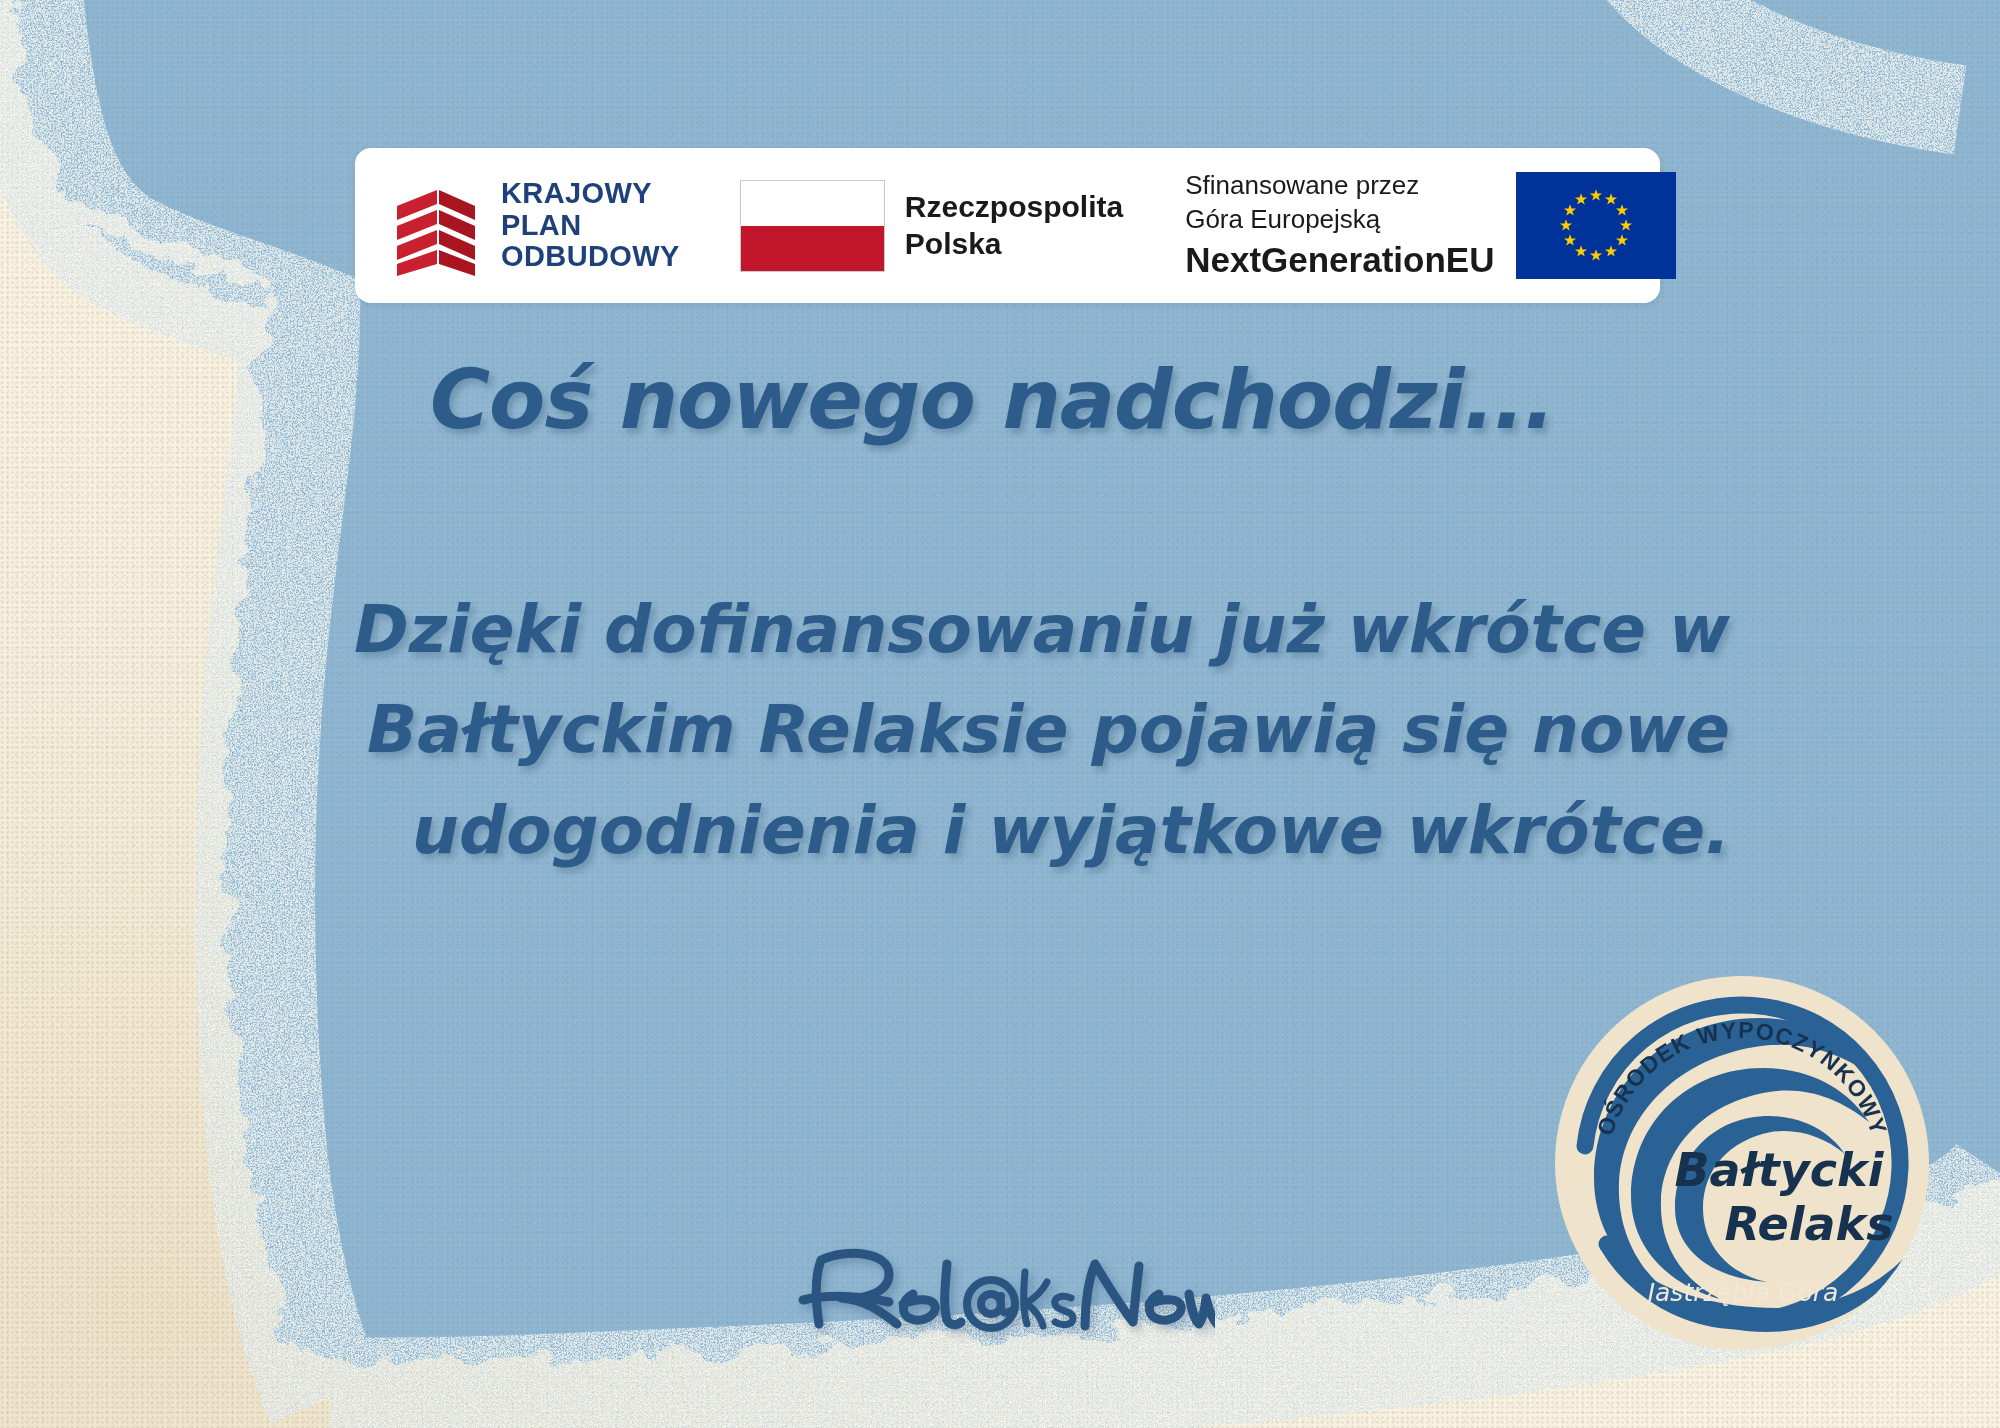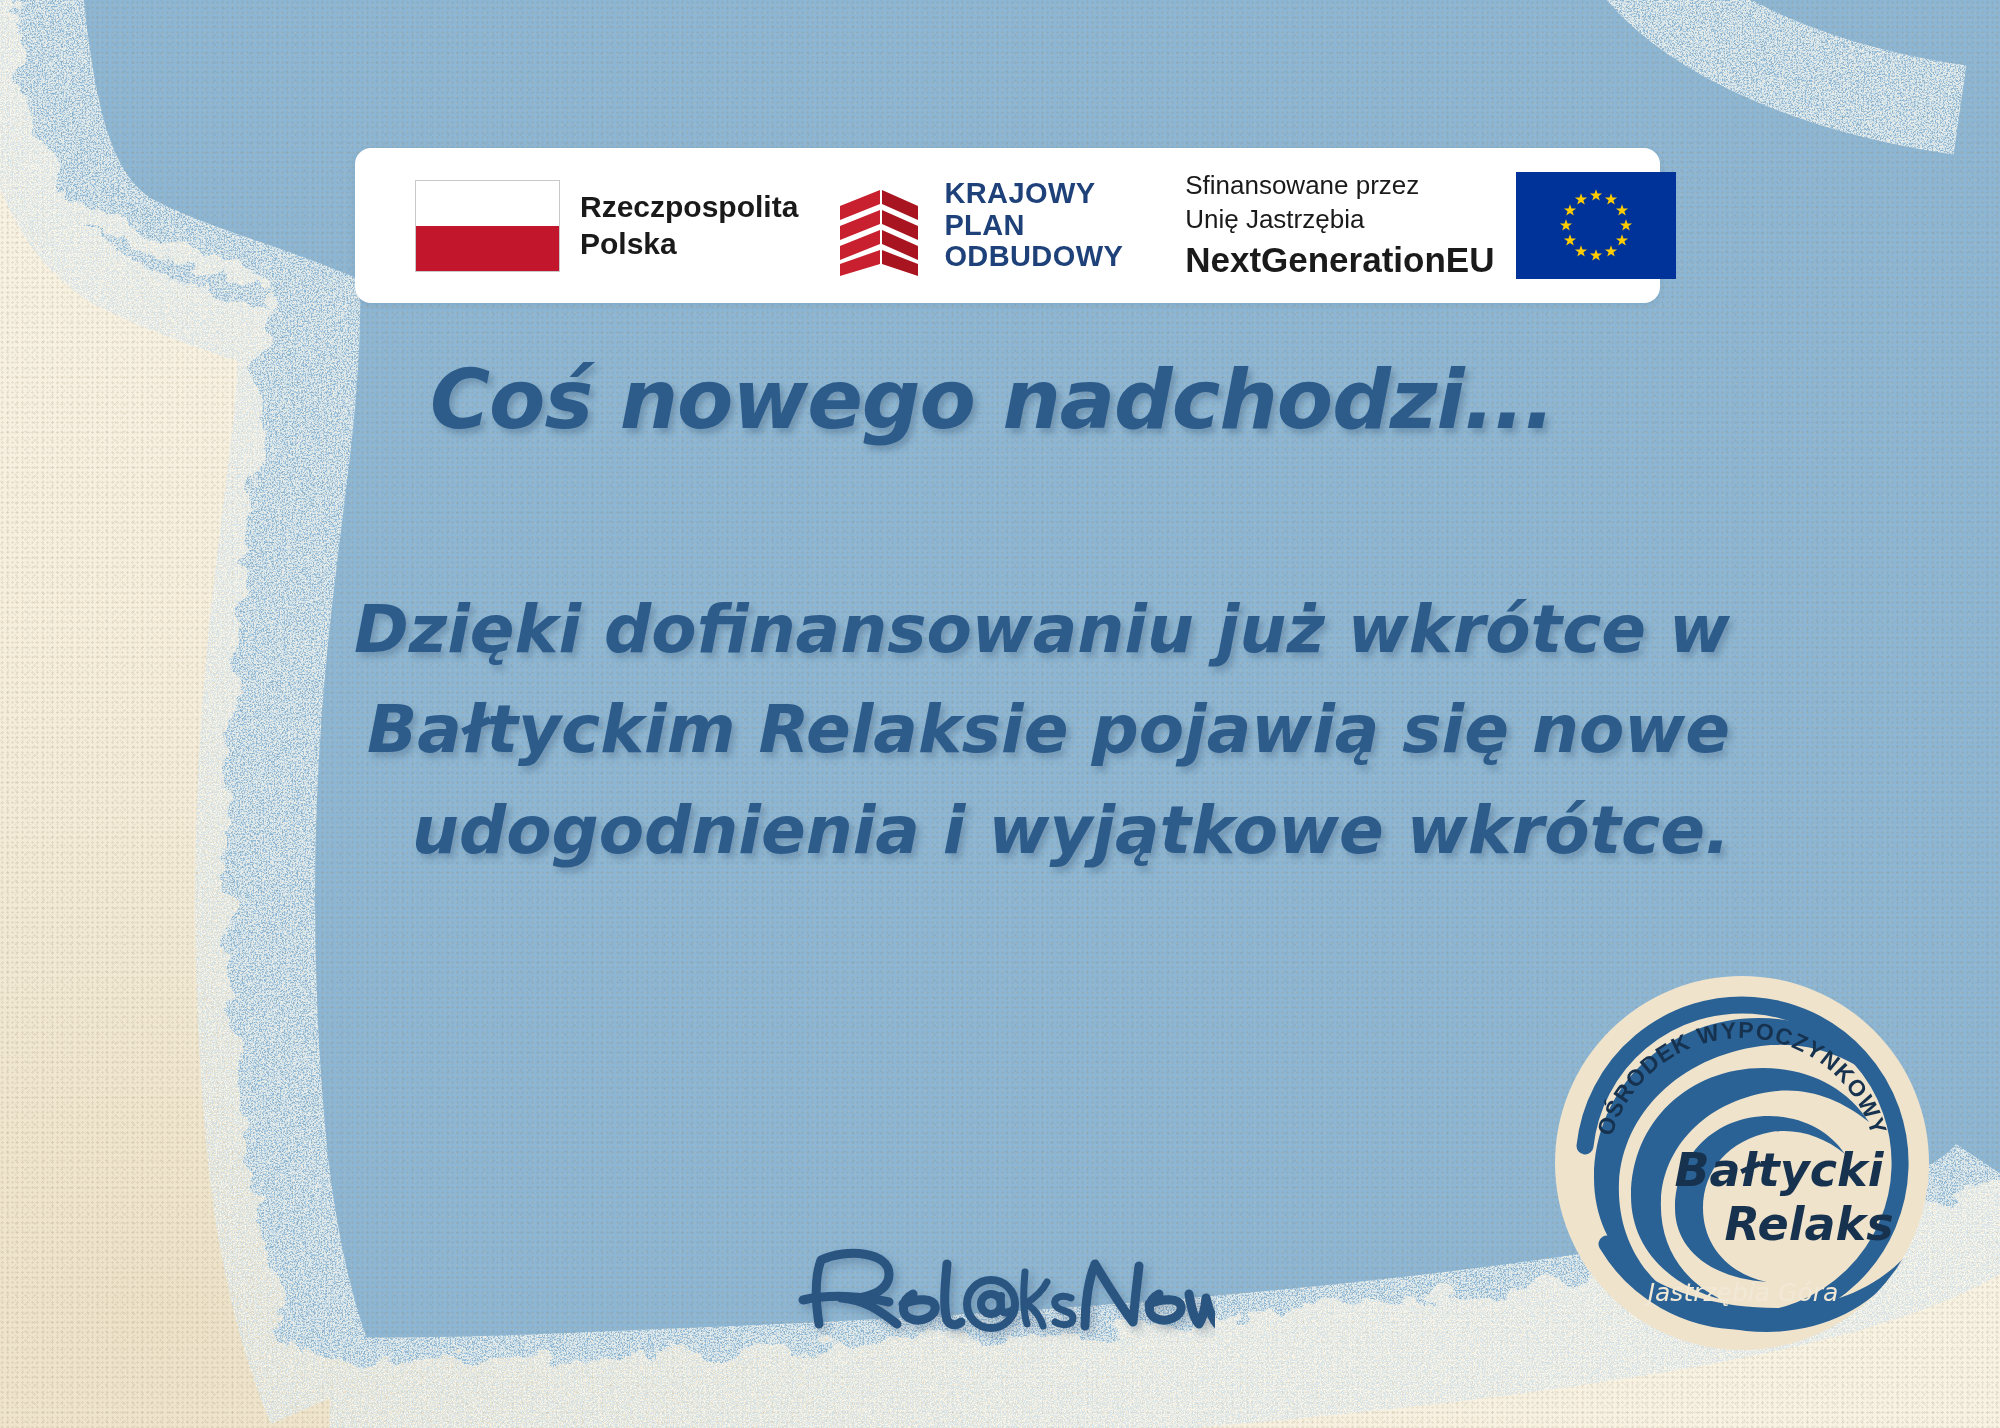--- a/index.html
+++ b/index.html
@@ -207,28 +207,20 @@
       </defs>
       <g mask="url(#edgemask)">
         <rect width="2000" height="1428" filter="url(#spk)" opacity="0.95"></rect>
         <rect width="2000" height="1428" filter="url(#spk2)" opacity="0.65"></rect>
       </g>
     </svg>
   </div>
 
   <div class="banner">
 
-    <div class="b-sec rp">
-      <div class="pl-flag"></div>
-      <div class="rp-words">
-        <div>Rzeczpospolita</div>
-        <div>Polska</div>
-      </div>
-    </div>
-
     <div class="b-sec kpo">
       <div class="kpo-mark">
         <svg viewBox="0 0 86 100">
 
           <g fill="#C8202E">
             <path d="M4,30 L44,14 L44,28 L4,44 Z"></path>
             <path d="M4,50 L44,34 L44,48 L4,64 Z"></path>
             <path d="M4,70 L44,54 L44,68 L4,84 Z"></path>
             <path d="M4,88 L44,74 L44,88 L4,100 Z"></path>
           </g>
@@ -241,24 +233,32 @@
           </g>
         </svg>
       </div>
       <div class="kpo-words">
         <div>KRAJOWY</div>
         <div>PLAN</div>
         <div>ODBUDOWY</div>
       </div>
     </div>
 
+    <div class="b-sec rp">
+      <div class="pl-flag"></div>
+      <div class="rp-words">
+        <div>Rzeczpospolita</div>
+        <div>Polska</div>
+      </div>
+    </div>
+
     <div class="b-sec eu">
       <div class="eu-words">
         <div>Sfinansowane przez</div>
-        <div>Unię Jastrzębia</div>
+        <div>Góra Europejską</div>
         <div class="ngeu">NextGenerationEU</div>
       </div>
       <div class="eu-flag">
         <svg viewBox="0 0 160 107">
           <rect width="160" height="107" fill="#003399"></rect>
           <g fill="#FFCC00">
 
             <g transform="translate(80,23.5)">
                 <polygon points="0,-6.2 1.5,-1.9 6.1,-1.9 2.4,0.8 3.8,5.1 0,2.4 -3.8,5.1 -2.4,0.8 -6.1,-1.9 -1.5,-1.9"></polygon>
               </g>

